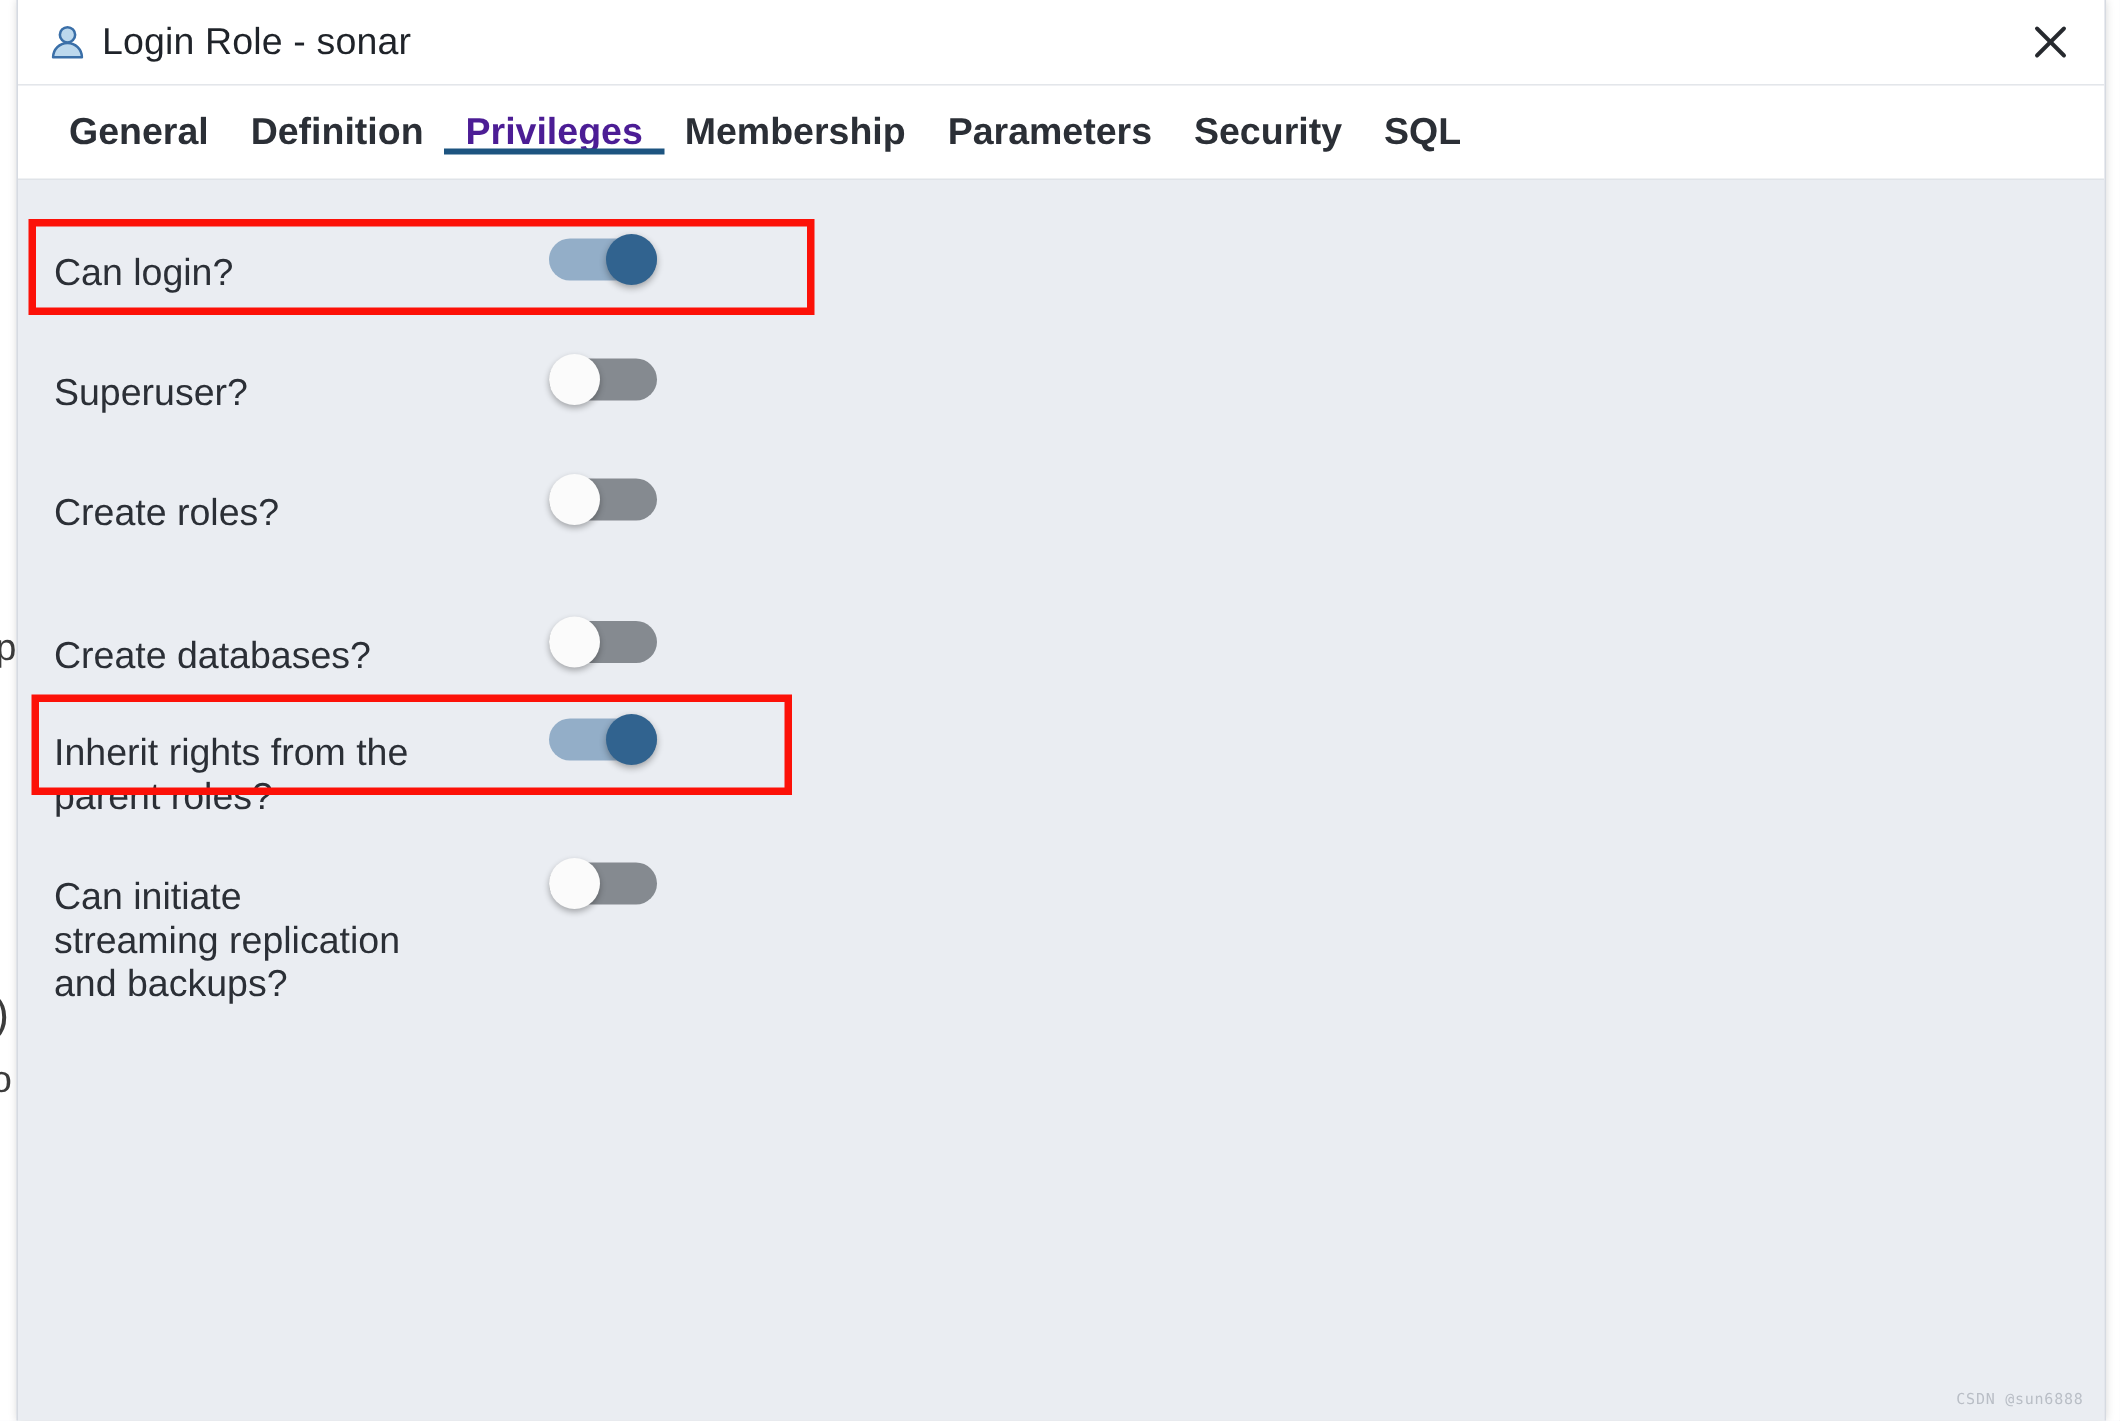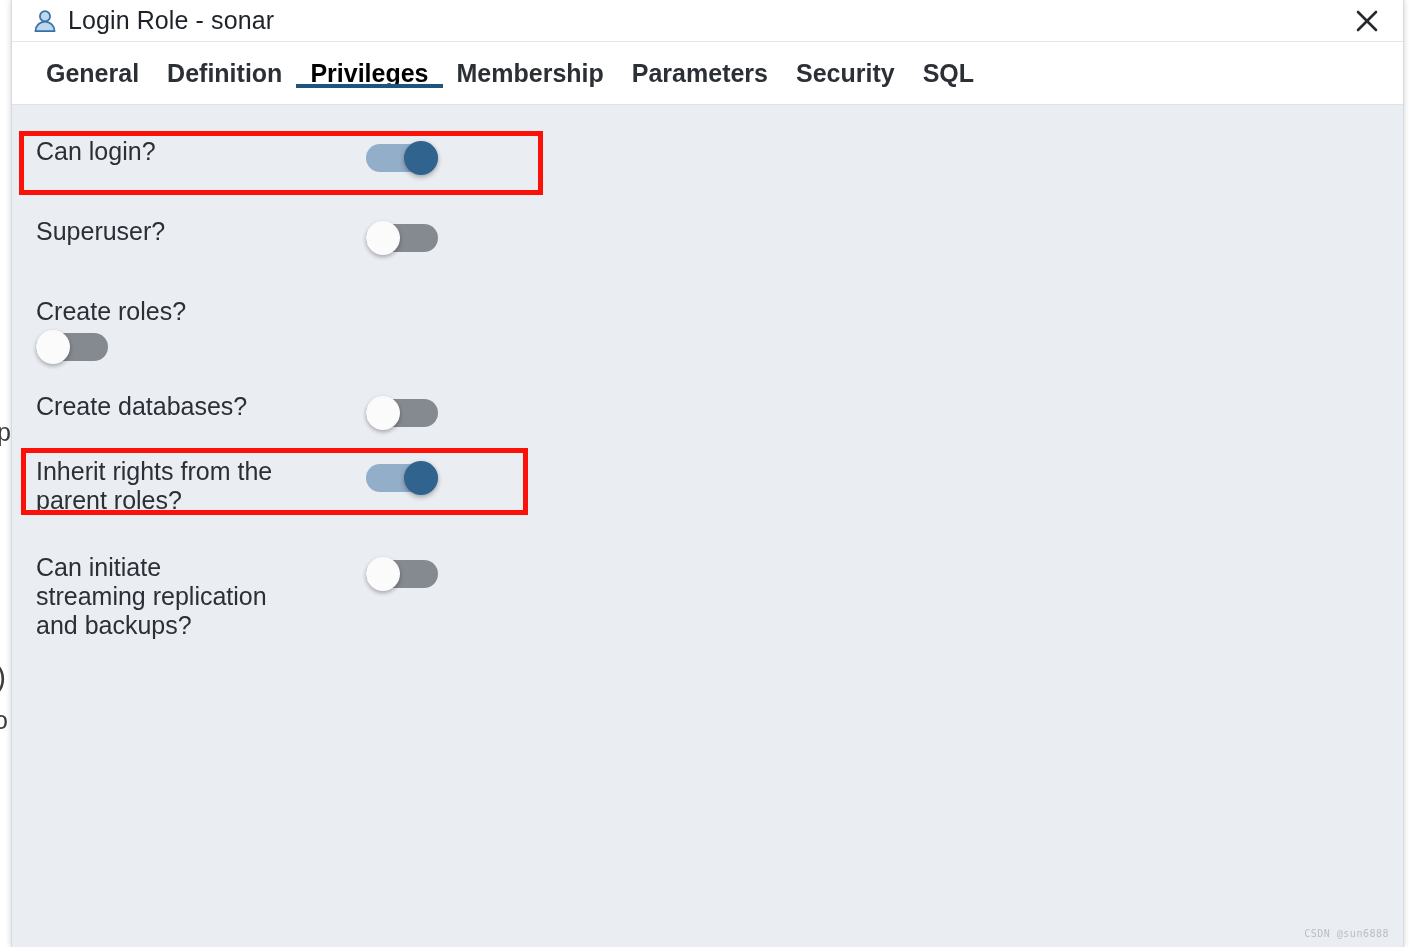--- a/index.html
+++ b/index.html
@@ -41,21 +41,21 @@
     border-left: 1px solid #d6dae1;
     border-right: 1px solid #d6dae1;
     box-shadow: 0 0 6px rgba(0,0,0,0.18);
     box-sizing: border-box;
     overflow: hidden;
   }
 
   
   #titlebar {
     position: relative;
-    height: 42px;
+    height: 57px;
     background: #ffffff;
     border-bottom: 1px solid #e3e6ea;
     display: flex;
     align-items: center;
     padding: 0 0 0 20px;
     box-sizing: border-box;
     text-align: center;
   }
   #title-icon {
     width: 26px;
@@ -100,21 +100,21 @@
   .tab {
     position: relative;
     display: flex;
     align-items: center;
     padding: 0 14px;
     font-size: 25px;
     color: #2b2f36;
     cursor: pointer;
     white-space: nowrap;
   }
-  .tab.active { color: #000000; }
+  .tab.active { color: #4c1d95; }
   .tab.active::after {
     content: "";
     position: absolute;
     left: 0; right: 0; bottom: 0;
     height: 4px;
     background: #1d5480;
   }
 
   
   #content {
@@ -130,21 +130,21 @@
     left: 24px;
     width: 430px;
     display: flex;
     align-items: flex-start;
   }
   .priv-label {
     font-size: 25px;
     color: #2b2f36;
     line-height: 29px;
     width: 330px;
-    padding-top: 0;
+    padding-top: 16px;
     white-space: pre-line;
   }
 
   
   .toggle {
     position: relative;
     width: 72px;
     height: 32px;
     flex: 0 0 auto;
     margin-top: 4px;
@@ -242,21 +242,21 @@
     </div>
 
     <div class="priv-row" style="top:112px;">
       <div class="priv-label">Superuser?</div>
       <div class="toggle">
         <div class="track"></div>
         <div class="knob"></div>
       </div>
     </div>
 
-    <div class="priv-row" style="top:192px;flex-direction:column;">
+    <div class="priv-row" style="top:192px;">
       <div class="priv-label">Create roles?</div>
       <div class="toggle">
         <div class="track"></div>
         <div class="knob"></div>
       </div>
     </div>
 
     <div class="priv-row" style="top:287px;">
       <div class="priv-label">Create databases?</div>
       <div class="toggle">

